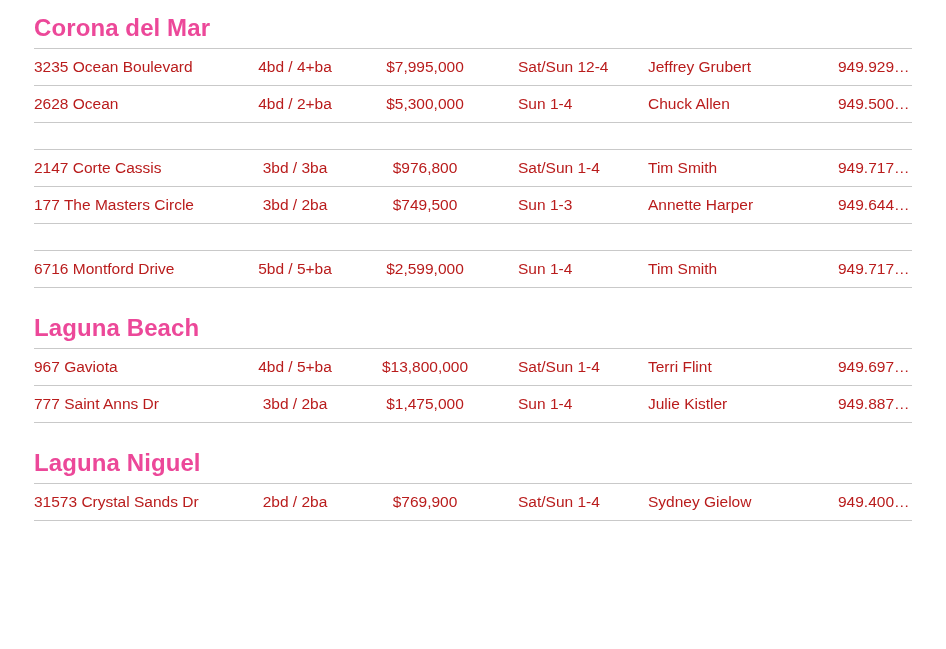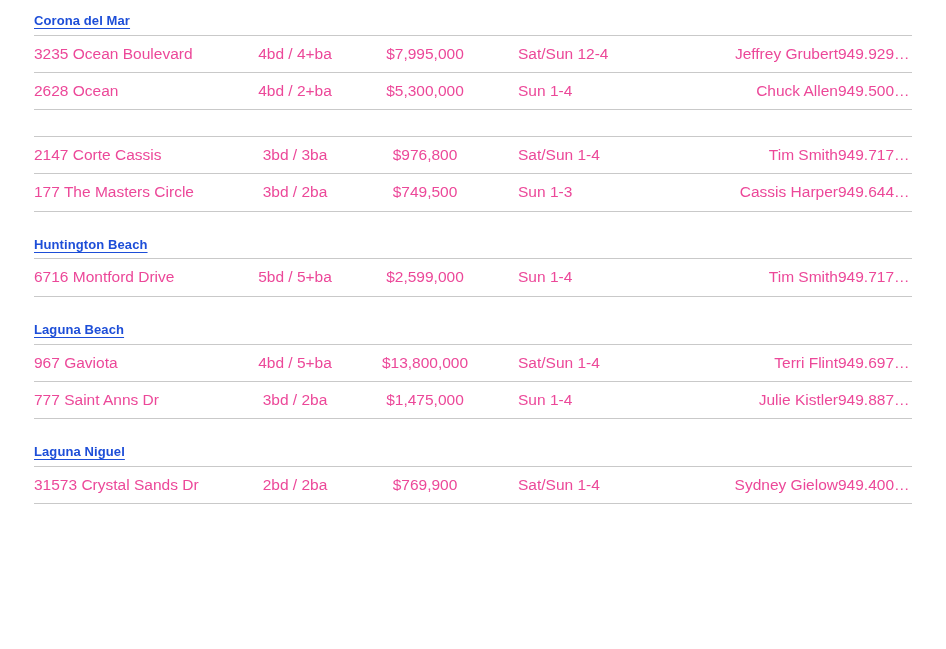--- a/index.html
+++ b/index.html
@@ -18,54 +18,53 @@
     padding: 14px 34px 0 34px;
     box-sizing: border-box;
   }
   .city-block {
     margin-bottom: 26px;
   }
   .city-block:last-child {
     margin-bottom: 0;
   }
   .city-name {
-    font-size: 13px;
+    font-size: 24px;
     font-weight: bold;
-    color: #1d4ed8;
-    text-decoration: underline;
+    color: #ec4899;
     text-underline-offset: 3px;
     letter-spacing: 0.1px;
     padding-bottom: 6px;
     line-height: 1.15;
   }
   table.listings {
     width: 100%;
     border-collapse: collapse;
     table-layout: fixed;
   }
   table.listings tr {
     border-top: 1px solid #c9c9c9;
   }
   table.listings tr:last-child {
     border-bottom: 1px solid #c9c9c9;
   }
   table.listings td {
     font-size: 15.5px;
-    color: #ec4899;
+    color: #b91c1c;
     padding: 8px 0 8px 0;
     line-height: 1.3;
     white-space: nowrap;
     overflow: hidden;
     text-overflow: ellipsis;
   }
   .col-address { width: 206px; text-align: left; }
   .col-beds    { width: 110px; text-align: center; padding-right: 10px !important; }
   .col-price   { width: 130px; text-align: center; padding-right: 10px !important; }
   .col-hours   { width: 130px; text-align: left; padding-left: 18px !important; }
-  .col-agent   { width: 190px; text-align: right; margin-left: 8px; }
+  .col-agent   { width: 190px; text-align: left; margin-left: 8px; }
   .col-phone   { text-align: right; }
 </style>
 </head>
 <body>
 
 <div class="listing-page">
 
   <div class="city-block">
     <div class="city-name">Corona del Mar</div>
     <table class="listings">
@@ -99,29 +98,28 @@
           <td class="col-price">$976,800</td>
           <td class="col-hours">Sat/Sun 1-4</td>
           <td class="col-agent">Tim Smith</td>
           <td class="col-phone">949.717.4711</td>
         </tr>
         <tr>
           <td class="col-address">177 The Masters Circle</td>
           <td class="col-beds">3bd / 2ba</td>
           <td class="col-price">$749,500</td>
           <td class="col-hours">Sun 1-3</td>
-          <td class="col-agent">Cassis Harper</td>
+          <td class="col-agent">Annette Harper</td>
           <td class="col-phone">949.644.1600</td>
         </tr>
       </tbody>
     </table>
   </div>
 
   <div class="city-block">
-    <div class="city-name">Huntington Beach</div>
     <table class="listings">
       <tbody>
         <tr>
           <td class="col-address">6716 Montford Drive</td>
           <td class="col-beds">5bd / 5+ba</td>
           <td class="col-price">$2,599,000</td>
           <td class="col-hours">Sun 1-4</td>
           <td class="col-agent">Tim Smith</td>
           <td class="col-phone">949.717.4711</td>
         </tr>

